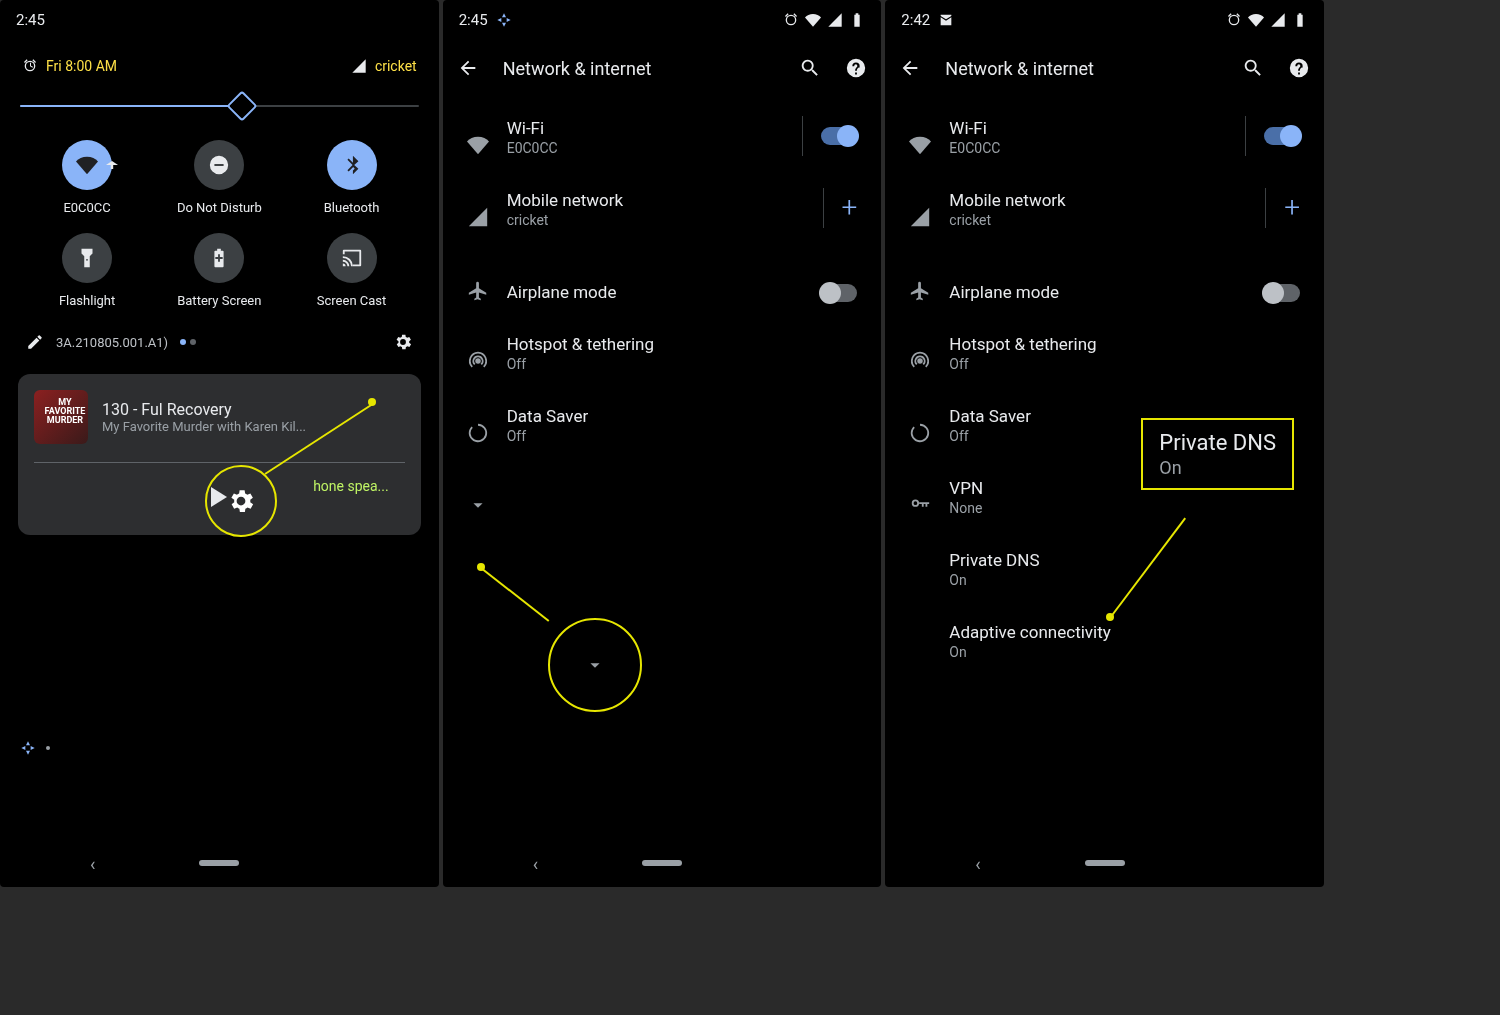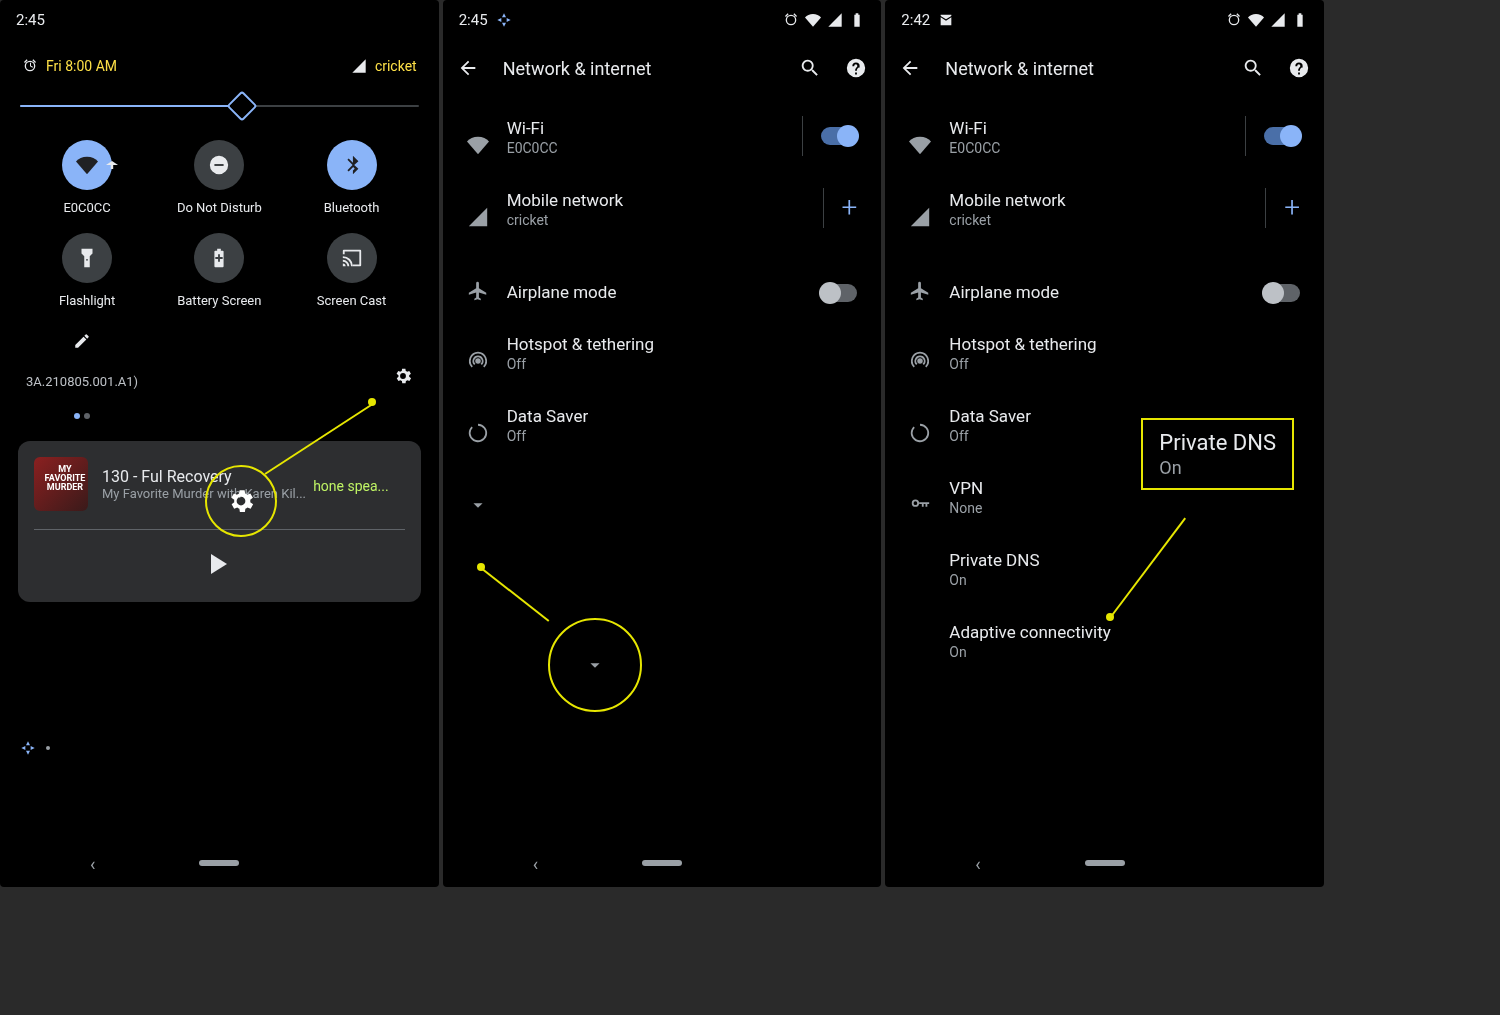--- a/index.html
+++ b/index.html
@@ -43,21 +43,21 @@
   .brightness-thumb { position:absolute; top:3px; left:53%; width:22px; height:22px; border:2px solid #8ab4f8; background:#000; border-radius:3px; transform:rotate(45deg);}
   .tiles { display:grid; grid-template-columns:repeat(3,1fr); gap:18px 10px; padding:0 8px 20px;}
   .tile { display:flex; flex-direction:column; align-items:center; gap:10px; color:#e8eaed; font-size:13px;}
   .tile-ico { width:50px; height:50px; border-radius:50%; display:flex; align-items:center; justify-content:center; background:#3c4043;}
   .tile-ico.on { background:#8ab4f8; }
   .tile-ico svg { width:22px; height:22px; fill:#e8eaed; }
   .tile-ico.on svg { fill:#202124; }
   .tile-wifi { position:relative; }
   .tile-wifi::after { content:""; position:absolute; right:-4px; top:50%; width:8px; height:12px; background:#e8eaed; clip-path:polygon(0 50%,50% 0,50% 40%,100% 40%,100% 60%,50% 60%,50% 100%); transform:translateY(-50%) rotate(90deg);}
   .qs-footer { display:flex; justify-content:space-between; align-items:center; padding:4px 8px 16px; color:#bdc1c6; font-size:13px;}
-  .qs-footer .left { display:flex; align-items:center; gap:24px;flex-direction:column;}
+  .qs-footer .left { display:flex; align-items:center; gap:12px;}
   .dots { display:flex; gap:4px;}
   .dot { width:6px; height:6px; border-radius:50%; background:#5f6368;}
   .dot.active { background:#8ab4f8;}
   .gear-small { width:20px; height:20px; fill:#e8eaed;}
   .edit-small { width:18px; height:18px; fill:#e8eaed;}
 
   .media-card { background:#2d2e30; border-radius:12px; padding:16px; margin-top:6px;}
   .media-head { display:flex; align-items:center; justify-content:space-between; color:#bdc1c6; font-size:14px; margin-bottom:12px;}
   .media-head .left{display:flex;align-items:center;gap:8px;}
   .media-body { display:flex; gap:14px; align-items:center;}

